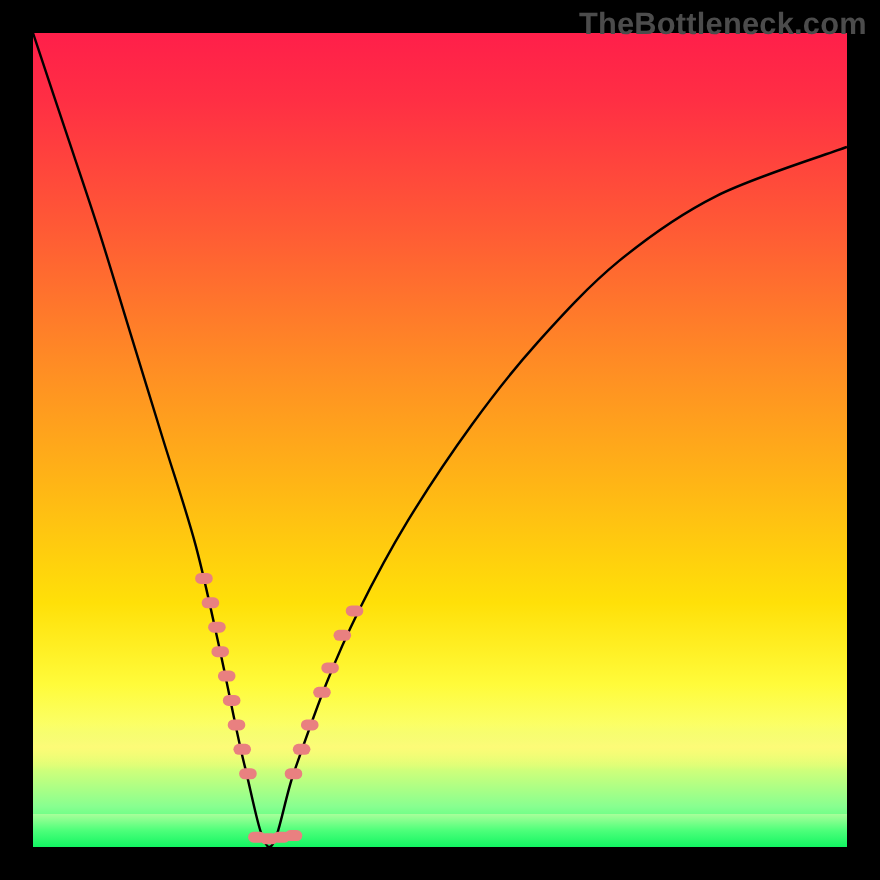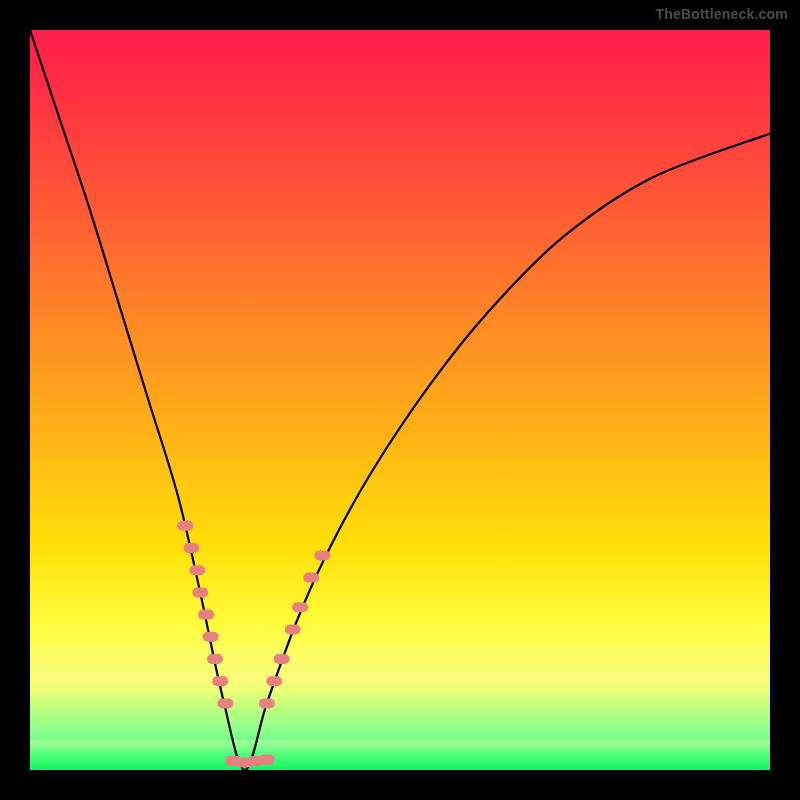--- a/index.html
+++ b/index.html
@@ -14,21 +14,21 @@
   .frame {
     position: relative;
     width: 800px;
     height: 800px;
     background: #000;
   }
   .watermark {
     position: absolute;
     top: 6px;
     right: 12px;
-    font-size: 14px;
+    font-size: 28px;
     font-weight: 600;
     color: #4c4c4c;
     letter-spacing: 0.2px;
     z-index: 4;
   }
   .plot-area {
     position: absolute;
     left: 30px;
     top: 30px;
     width: 740px;

